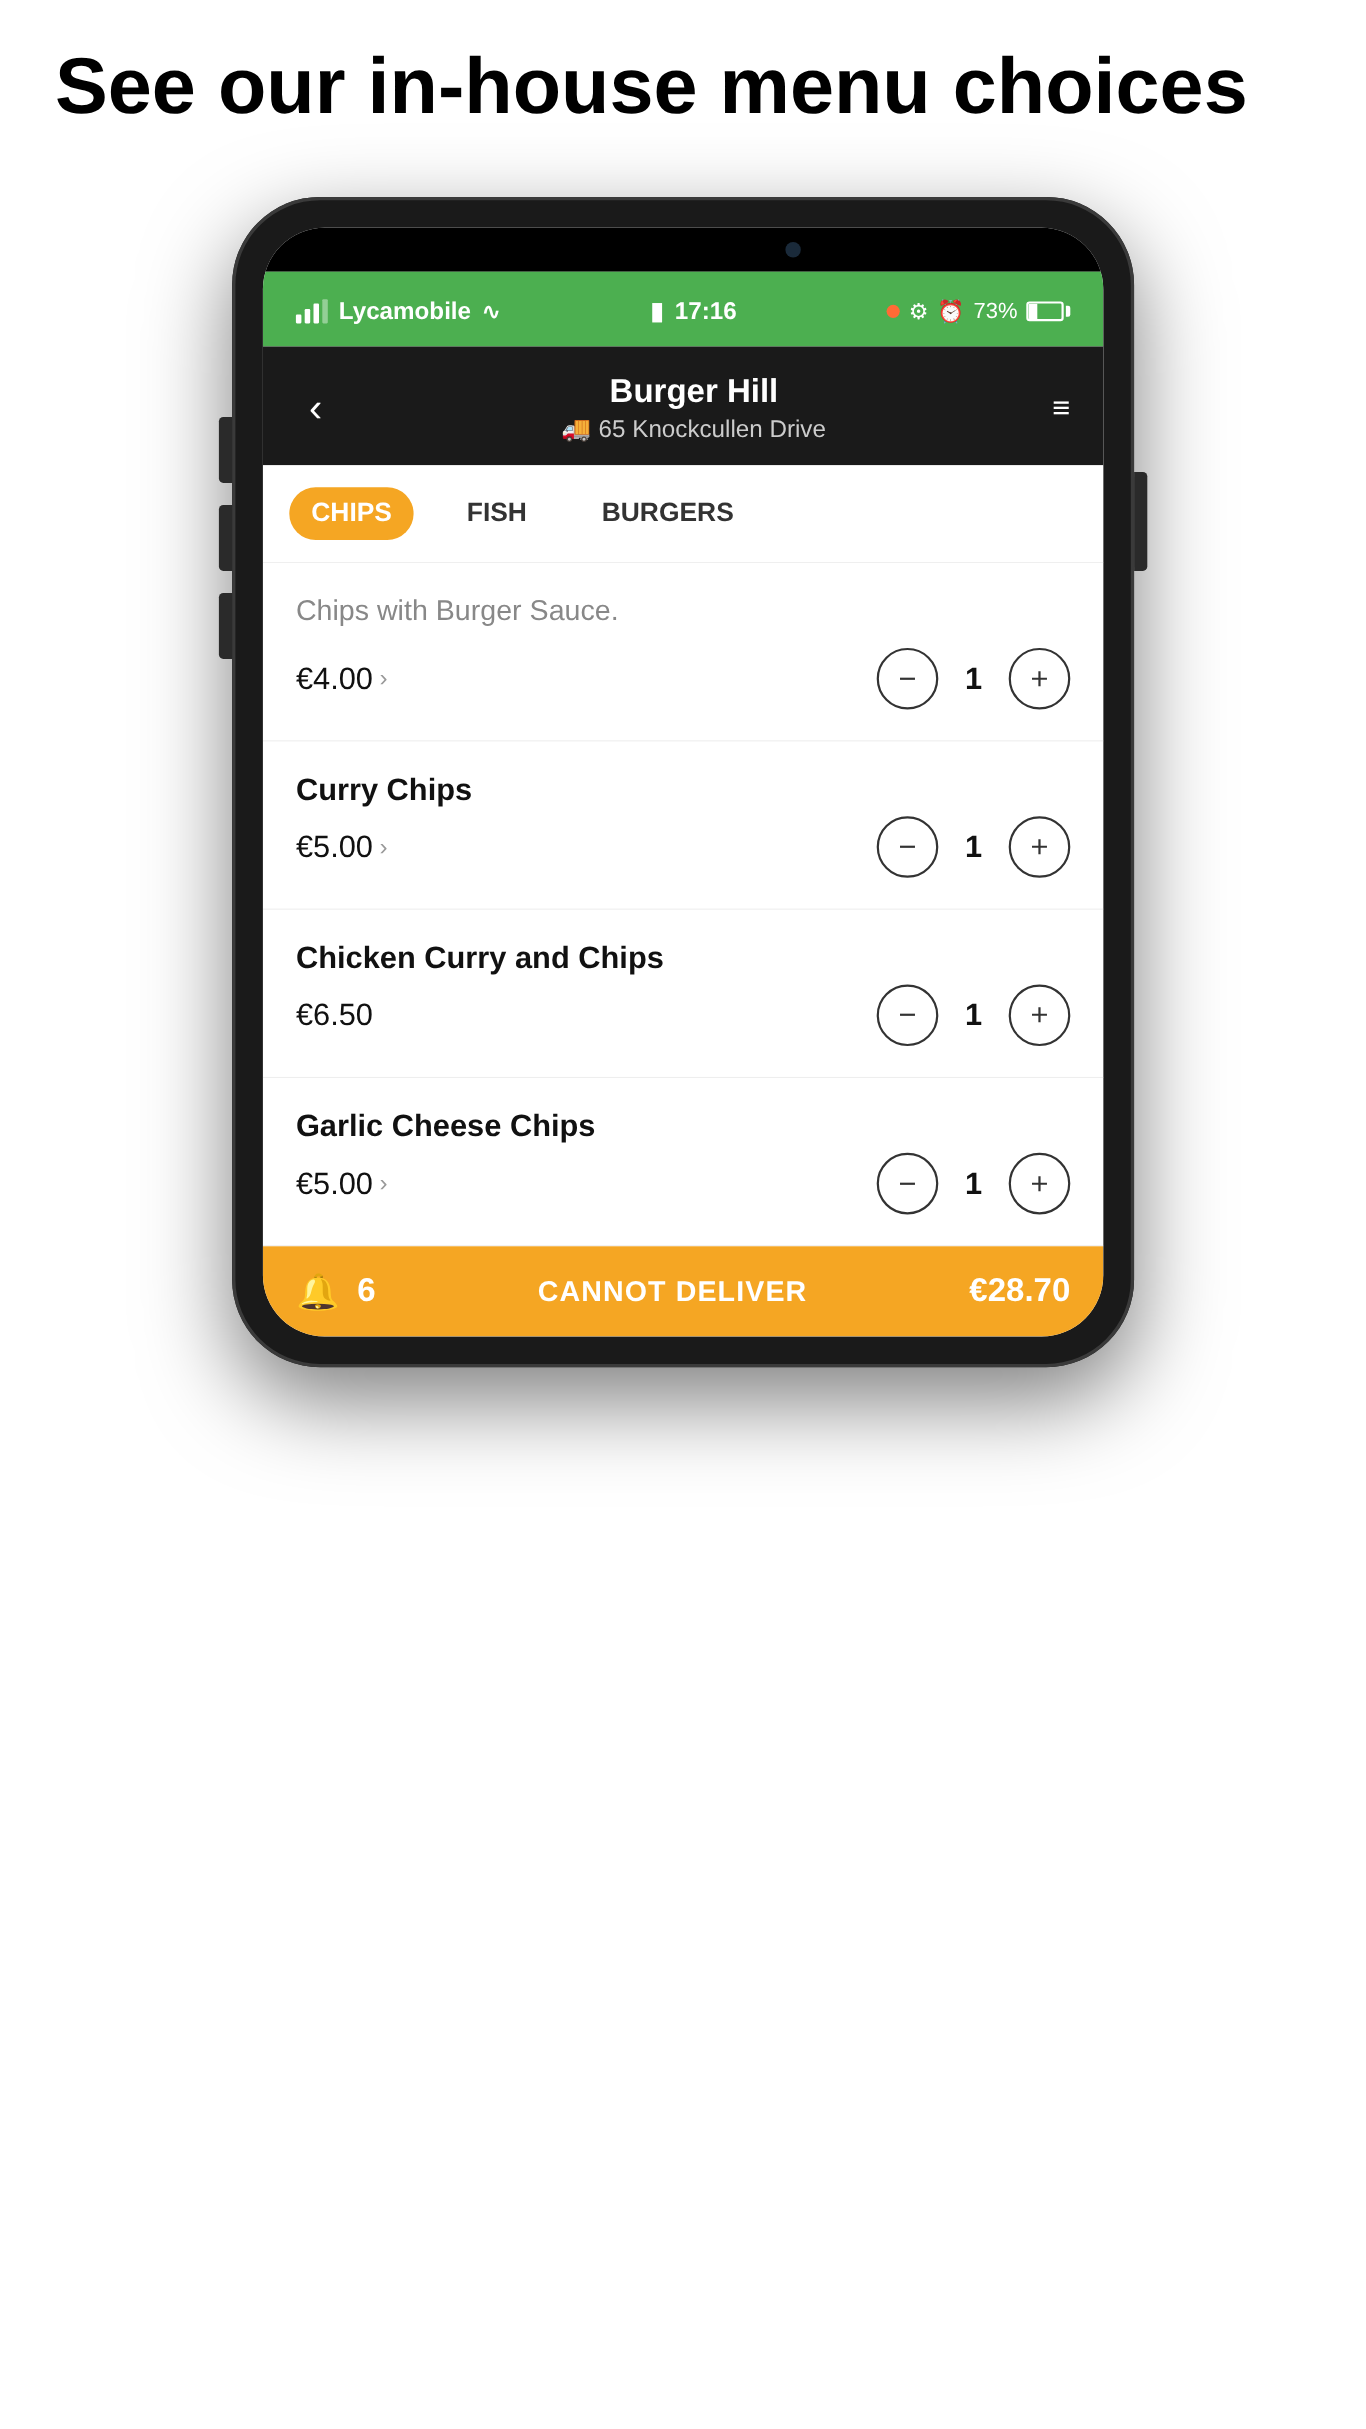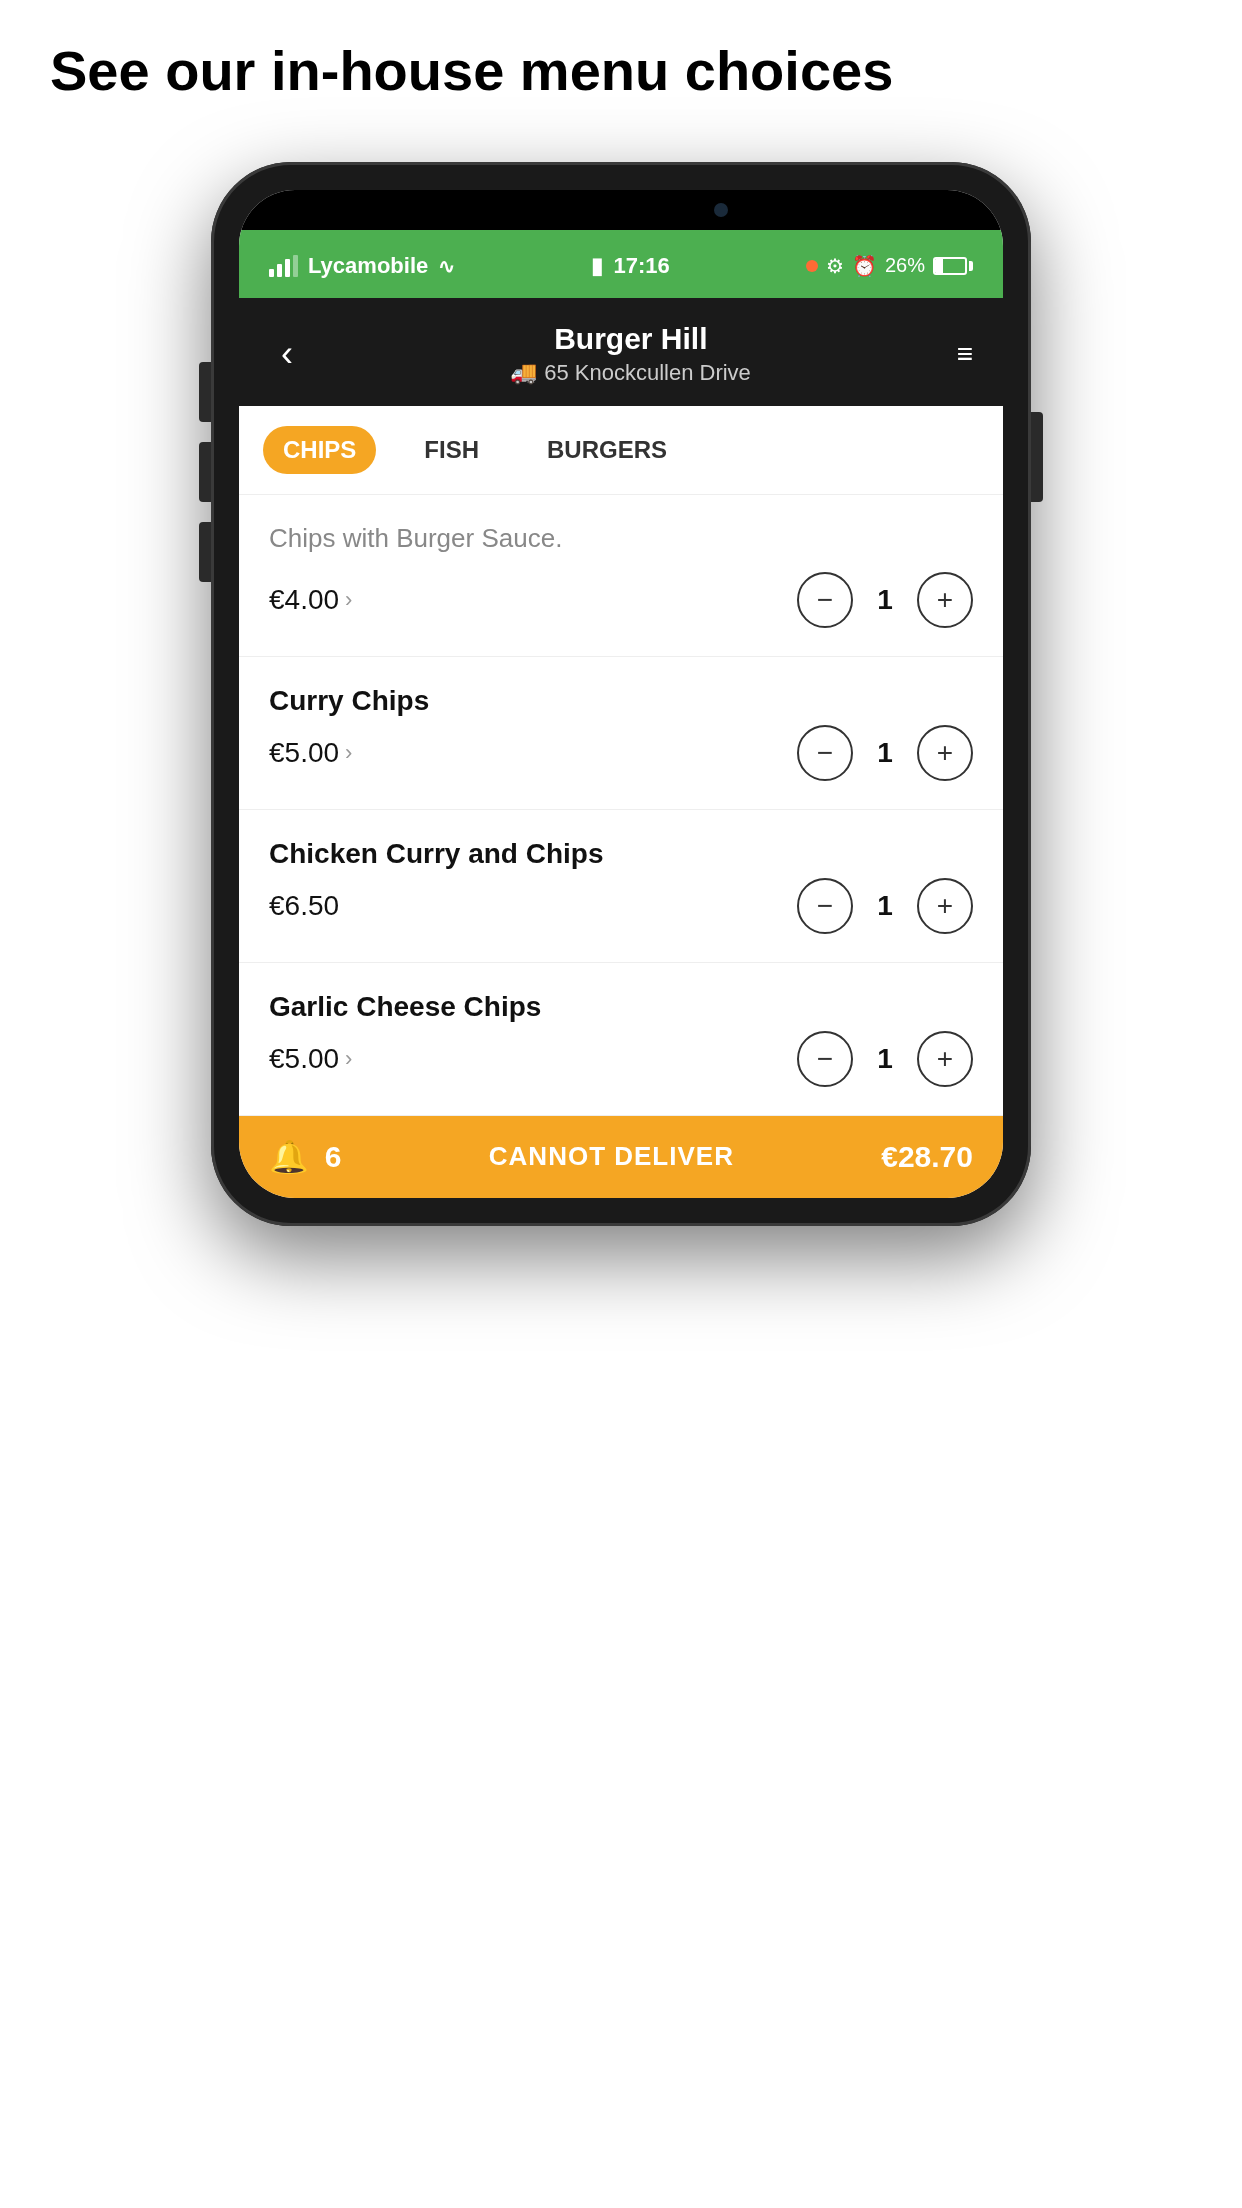--- a/index.html
+++ b/index.html
@@ -7,21 +7,21 @@
 
     body {
       background: #ffffff;
       font-family: -apple-system, BlinkMacSystemFont, 'Helvetica Neue', Arial, sans-serif;
       width: 1242px;
       min-height: 2208px;
       overflow-x: hidden;
     }
 
     .page-heading {
-      font-size: 56px;
+      font-size: 72px;
       font-weight: 900;
       color: #000000;
       padding: 40px 50px 60px 50px;
       line-height: 1.1;
     }
 
     
     .phone-container {
       display: flex;
       justify-content: center;
@@ -393,21 +393,21 @@
           <span class="wifi-icon">∿</span>
         </div>
         <div class="status-center">
           <span>▮</span>
           <span>17:16</span>
         </div>
         <div class="status-right">
           <div class="orange-dot"></div>
           <span>⚙</span>
           <span>⏰</span>
-          <span>26%</span>
+          <span>73%</span>
           <div class="battery-icon">
             <div class="battery-body">
               <div class="battery-fill"></div>
             </div>
             <div class="battery-tip"></div>
           </div>
         </div>
       </div>
 
       <div class="app-header">

